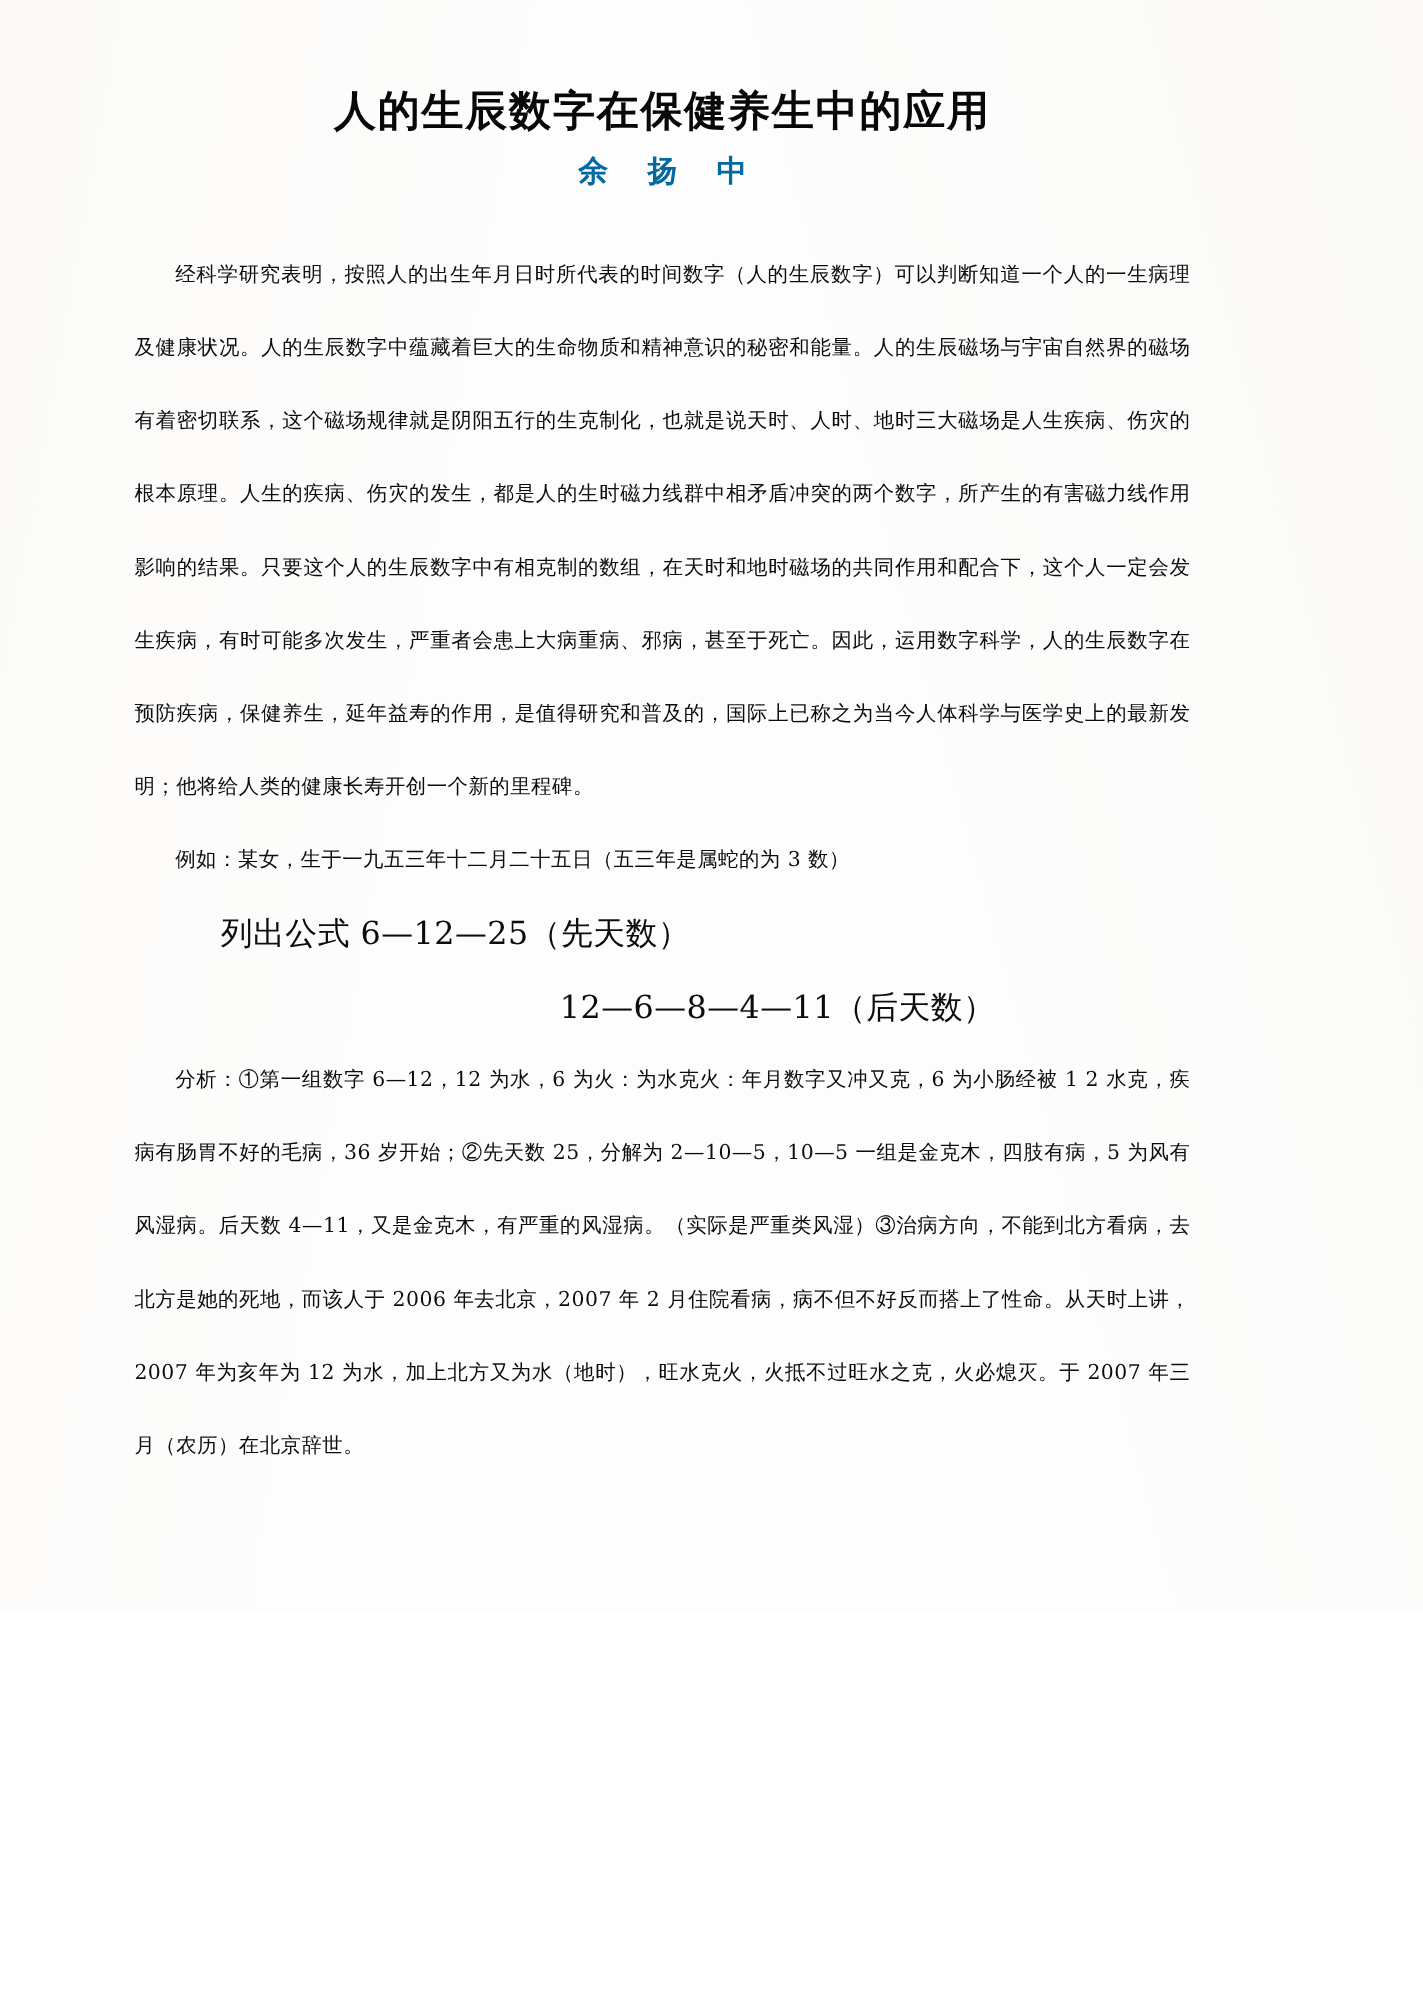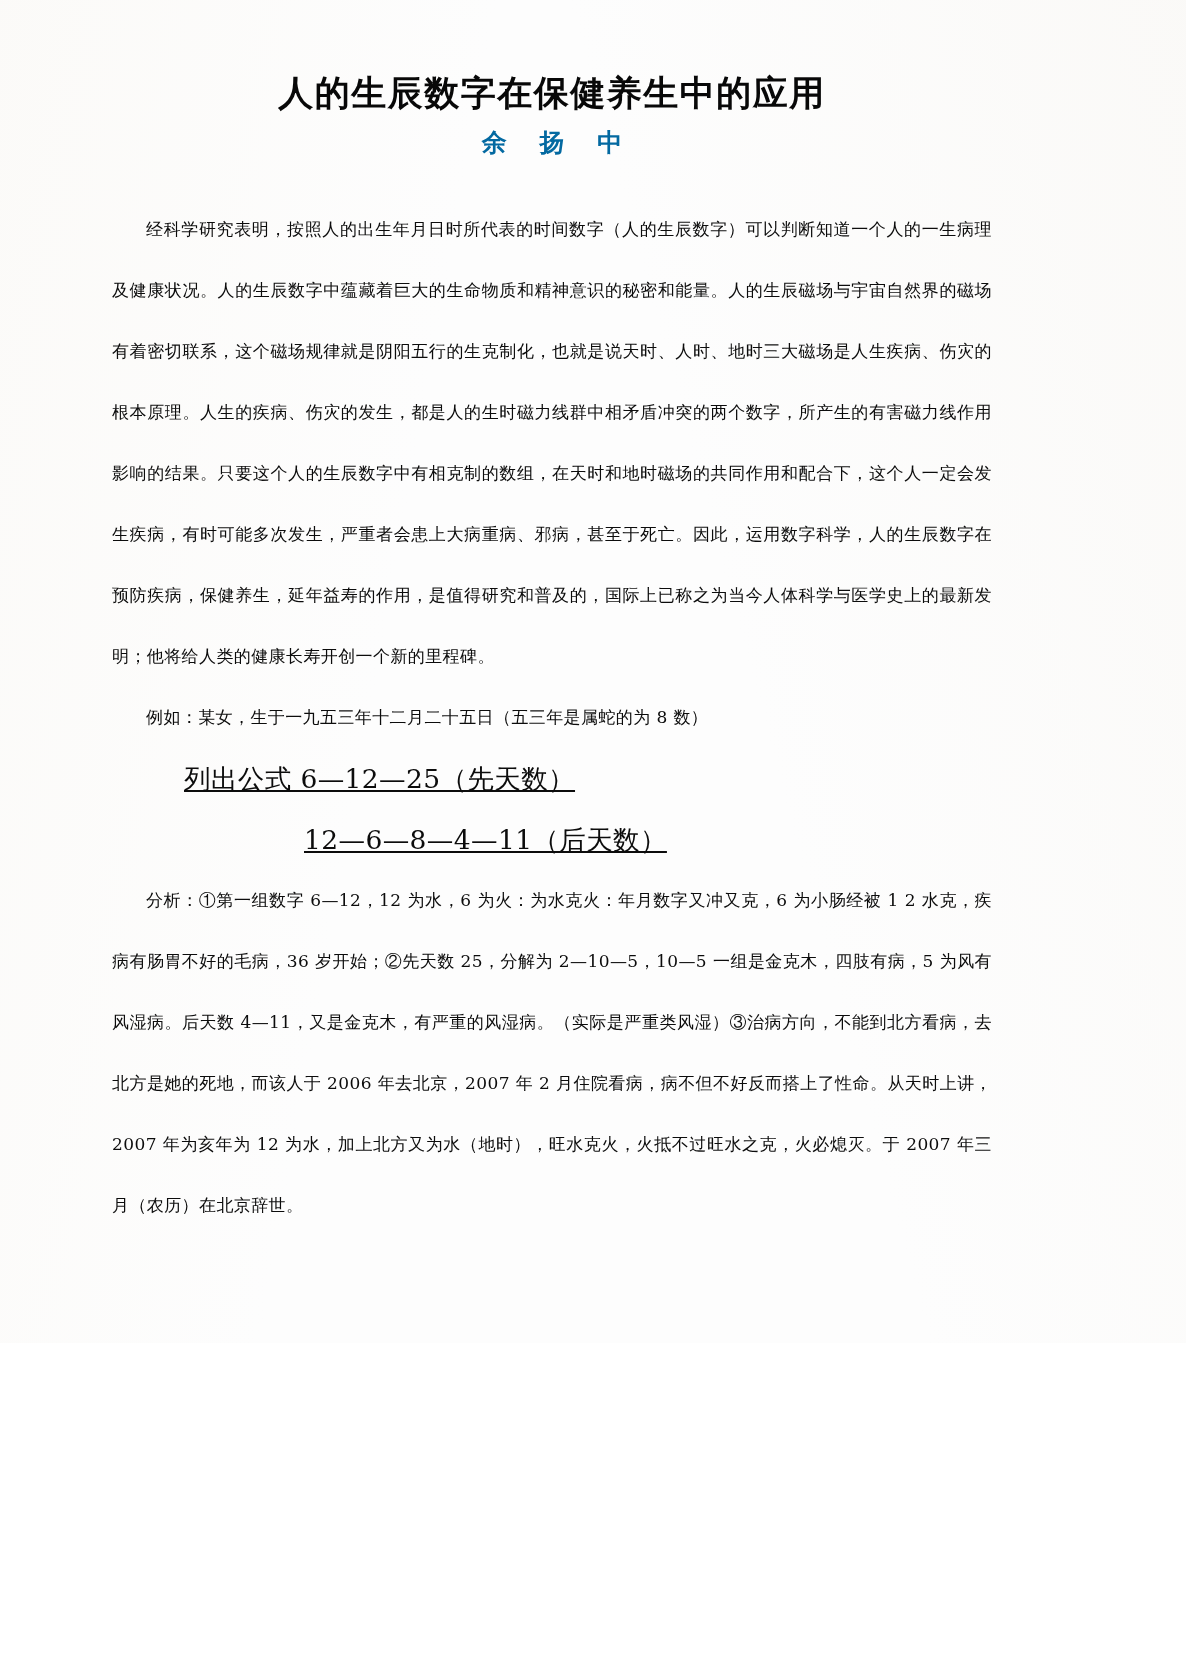--- a/index.html
+++ b/index.html
@@ -77,25 +77,24 @@
     color: #0c0c0c;
   }
 
   p.formula {
     margin: 0;
     font-size: 26.5px;
     line-height: 61px;
     text-align: left;
     letter-spacing: 0.4px;
     color: #0c0c0c;
-    text-decoration: underline;
   }
 
   p.formula.indent-1 { padding-left: 72px; }
-  p.formula.indent-2 { padding-left: 192px; }
+  p.formula.indent-2 { padding-left: 192px; text-align: center; }
 
   .page-number {
     position: absolute;
     left: 0;
     right: 0;
     top: 1578px;
     text-align: center;
     font-size: 25px;
     color: #111;
     font-family: "DejaVu Serif", "Liberation Serif", serif;
@@ -111,21 +110,21 @@
   <div class="content">
 
     <h1 class="doc-title">人的生辰数字在保健养生中的应用</h1>
 
     <div class="doc-author">余 扬 中</div>
 
     <div class="body-block">
 
       <p class="para">经科学研究表明，按照人的出生年月日时所代表的时间数字（人的生辰数字）可以判断知道一个人的一生病理及健康状况。人的生辰数字中蕴藏着巨大的生命物质和精神意识的秘密和能量。人的生辰磁场与宇宙自然界的磁场有着密切联系，这个磁场规律就是阴阳五行的生克制化，也就是说天时、人时、地时三大磁场是人生疾病、伤灾的根本原理。人生的疾病、伤灾的发生，都是人的生时磁力线群中相矛盾冲突的两个数字，所产生的有害磁力线作用影响的结果。只要这个人的生辰数字中有相克制的数组，在天时和地时磁场的共同作用和配合下，这个人一定会发生疾病，有时可能多次发生，严重者会患上大病重病、邪病，甚至于死亡。因此，运用数字科学，人的生辰数字在预防疾病，保健养生，延年益寿的作用，是值得研究和普及的，国际上已称之为当今人体科学与医学史上的最新发明；他将给人类的健康长寿开创一个新的里程碑。</p>
 
-      <p class="para">例如：某女，生于一九五三年十二月二十五日（五三年是属蛇的为 8 数）</p>
+      <p class="para">例如：某女，生于一九五三年十二月二十五日（五三年是属蛇的为 3 数）</p>
 
       <p class="formula indent-1">列出公式 6—12—25（先天数）</p>
 
       <p class="formula indent-2">12—6—8—4—11（后天数）</p>
 
       <p class="para">分析：①第一组数字 6—12，12 为水，6 为火：为水克火：年月数字又冲又克，6 为小肠经被 1 2 水克，疾病有肠胃不好的毛病，36 岁开始；②先天数 25，分解为 2—10—5，10—5 一组是金克木，四肢有病，5 为风有风湿病。后天数 4—11，又是金克木，有严重的风湿病。（实际是严重类风湿）③治病方向，不能到北方看病，去北方是她的死地，而该人于 2006 年去北京，2007 年 2 月住院看病，病不但不好反而搭上了性命。从天时上讲，2007 年为亥年为 12 为水，加上北方又为水（地时），旺水克火，火抵不过旺水之克，火必熄灭。于 2007 年三月（农历）在北京辞世。</p>
 
     </div>
   </div>
 

